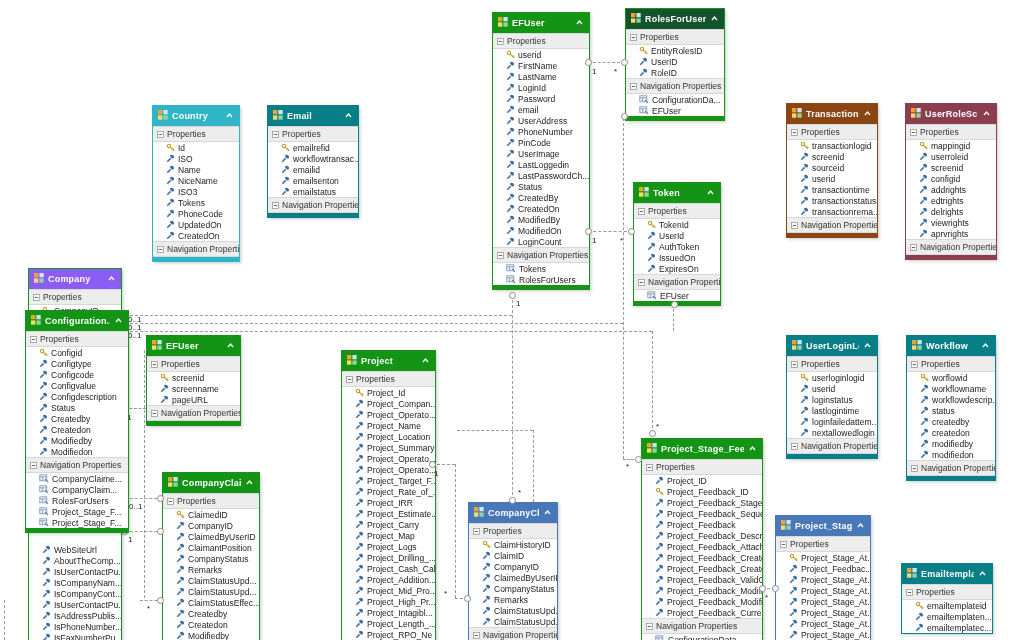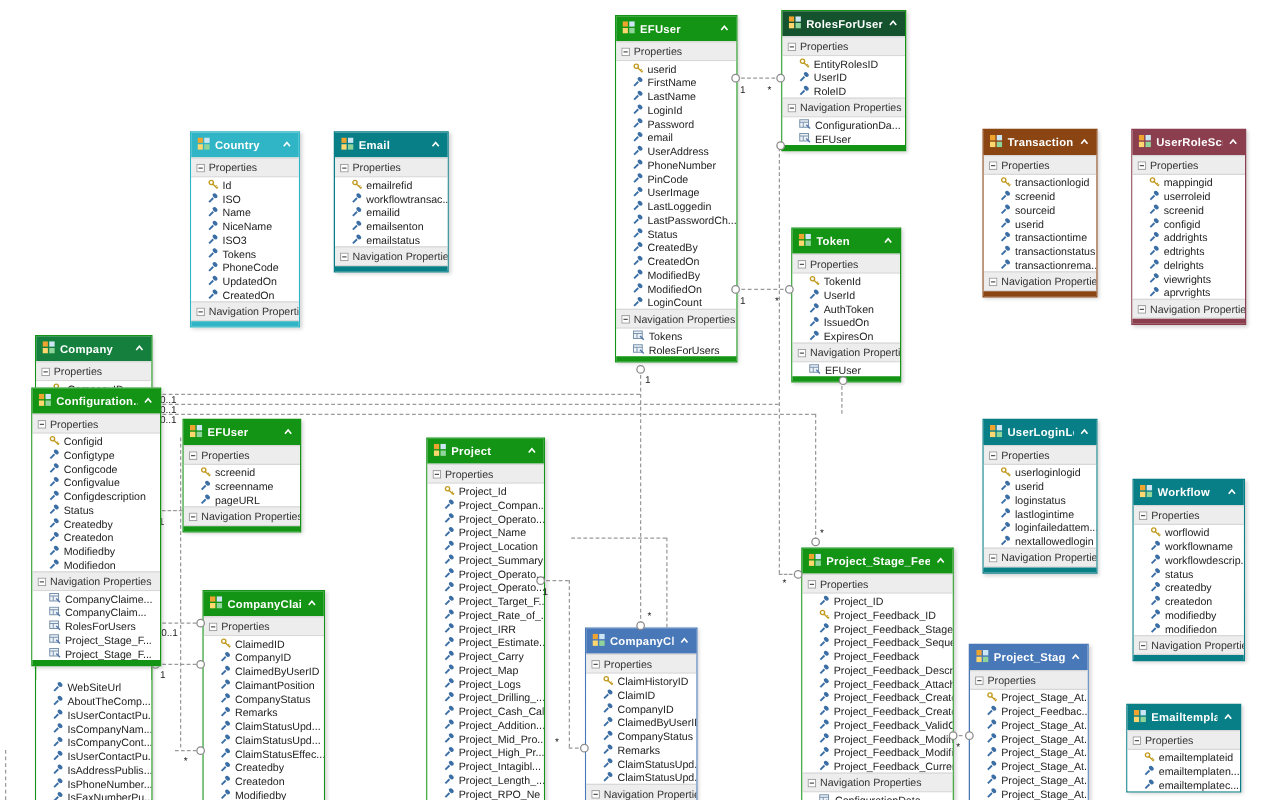--- a/index.html
+++ b/index.html
@@ -807,21 +807,21 @@
             <rect x="0.8" y="0.8" width="7" height="6" fill="#eef3f8" stroke="#7a93ad" stroke-width="0.8"></rect>
             <path d="M0.8 2.8 h7 M3.6 2.8 v4" stroke="#7a93ad" stroke-width="0.8" fill="none"></path>
             <path d="M6 4.8 l3 3" stroke="#5577aa" stroke-width="1.1"></path>
           </svg>
         </span>
         <span>EFUser</span>
       </div>
       <div class="ebar" style="background:#149414"></div>
     </div>
     <div class="entity" style="left: 28px; top: 268px; width: 92px; border-color: rgb(20, 148, 20); z-index: 2;">
-      <div class="ehead" style="background:#15803d">
+      <div class="ehead" style="background:#8b5cf6">
         <span class="icn"><svg width="10" height="10" viewBox="0 0 10 10">
             <rect x="0" y="0" width="4.3" height="4.3" fill="#f0a32e"></rect>
             <rect x="5.4" y="0" width="4.3" height="4.3" fill="#cde6f4"></rect>
             <rect x="0" y="5.4" width="4.3" height="4.3" fill="#ffd76e"></rect>
             <rect x="5.4" y="5.4" width="4.3" height="4.3" fill="#8fd49a"></rect>
           </svg></span>
         <span class="t">Company</span>
         <span class="icn"><svg width="9" height="9" viewBox="0 0 9 9">
             <polyline points="2,6 4.5,3 7,6" fill="none" stroke="#ffffff" stroke-width="1.3"></polyline>
           </svg></span>
@@ -1470,21 +1470,21 @@
         <span class="icn">
           <svg width="7" height="7" viewBox="0 0 7 7">
             <rect x="0.5" y="0.5" width="6" height="6" fill="#fff" stroke="#9a9a9a" stroke-width="0.8"></rect>
             <path d="M1.8 3.5 h3.4" stroke="#555" stroke-width="0.9"></path>
           </svg>
         </span>
         <span>Navigation Properties</span>
       </div>
       <div class="ebar" style="background:#087f86"></div>
     </div>
-    <div class="entity" style="left: 906px; top: 335px; width: 88px; border-color: rgb(8, 127, 134); z-index: 2; margin-top: 48px;">
+    <div class="entity" style="left: 906px; top: 335px; width: 88px; border-color: rgb(8, 127, 134); z-index: 2;">
       <div class="ehead" style="background:#087f86">
         <span class="icn"><svg width="10" height="10" viewBox="0 0 10 10">
             <rect x="0" y="0" width="4.3" height="4.3" fill="#f0a32e"></rect>
             <rect x="5.4" y="0" width="4.3" height="4.3" fill="#cde6f4"></rect>
             <rect x="0" y="5.4" width="4.3" height="4.3" fill="#ffd76e"></rect>
             <rect x="5.4" y="5.4" width="4.3" height="4.3" fill="#8fd49a"></rect>
           </svg></span>
         <span class="t">Workflow</span>
         <span class="icn"><svg width="9" height="9" viewBox="0 0 9 9">
             <polyline points="2,6 4.5,3 7,6" fill="none" stroke="#ffffff" stroke-width="1.3"></polyline>

